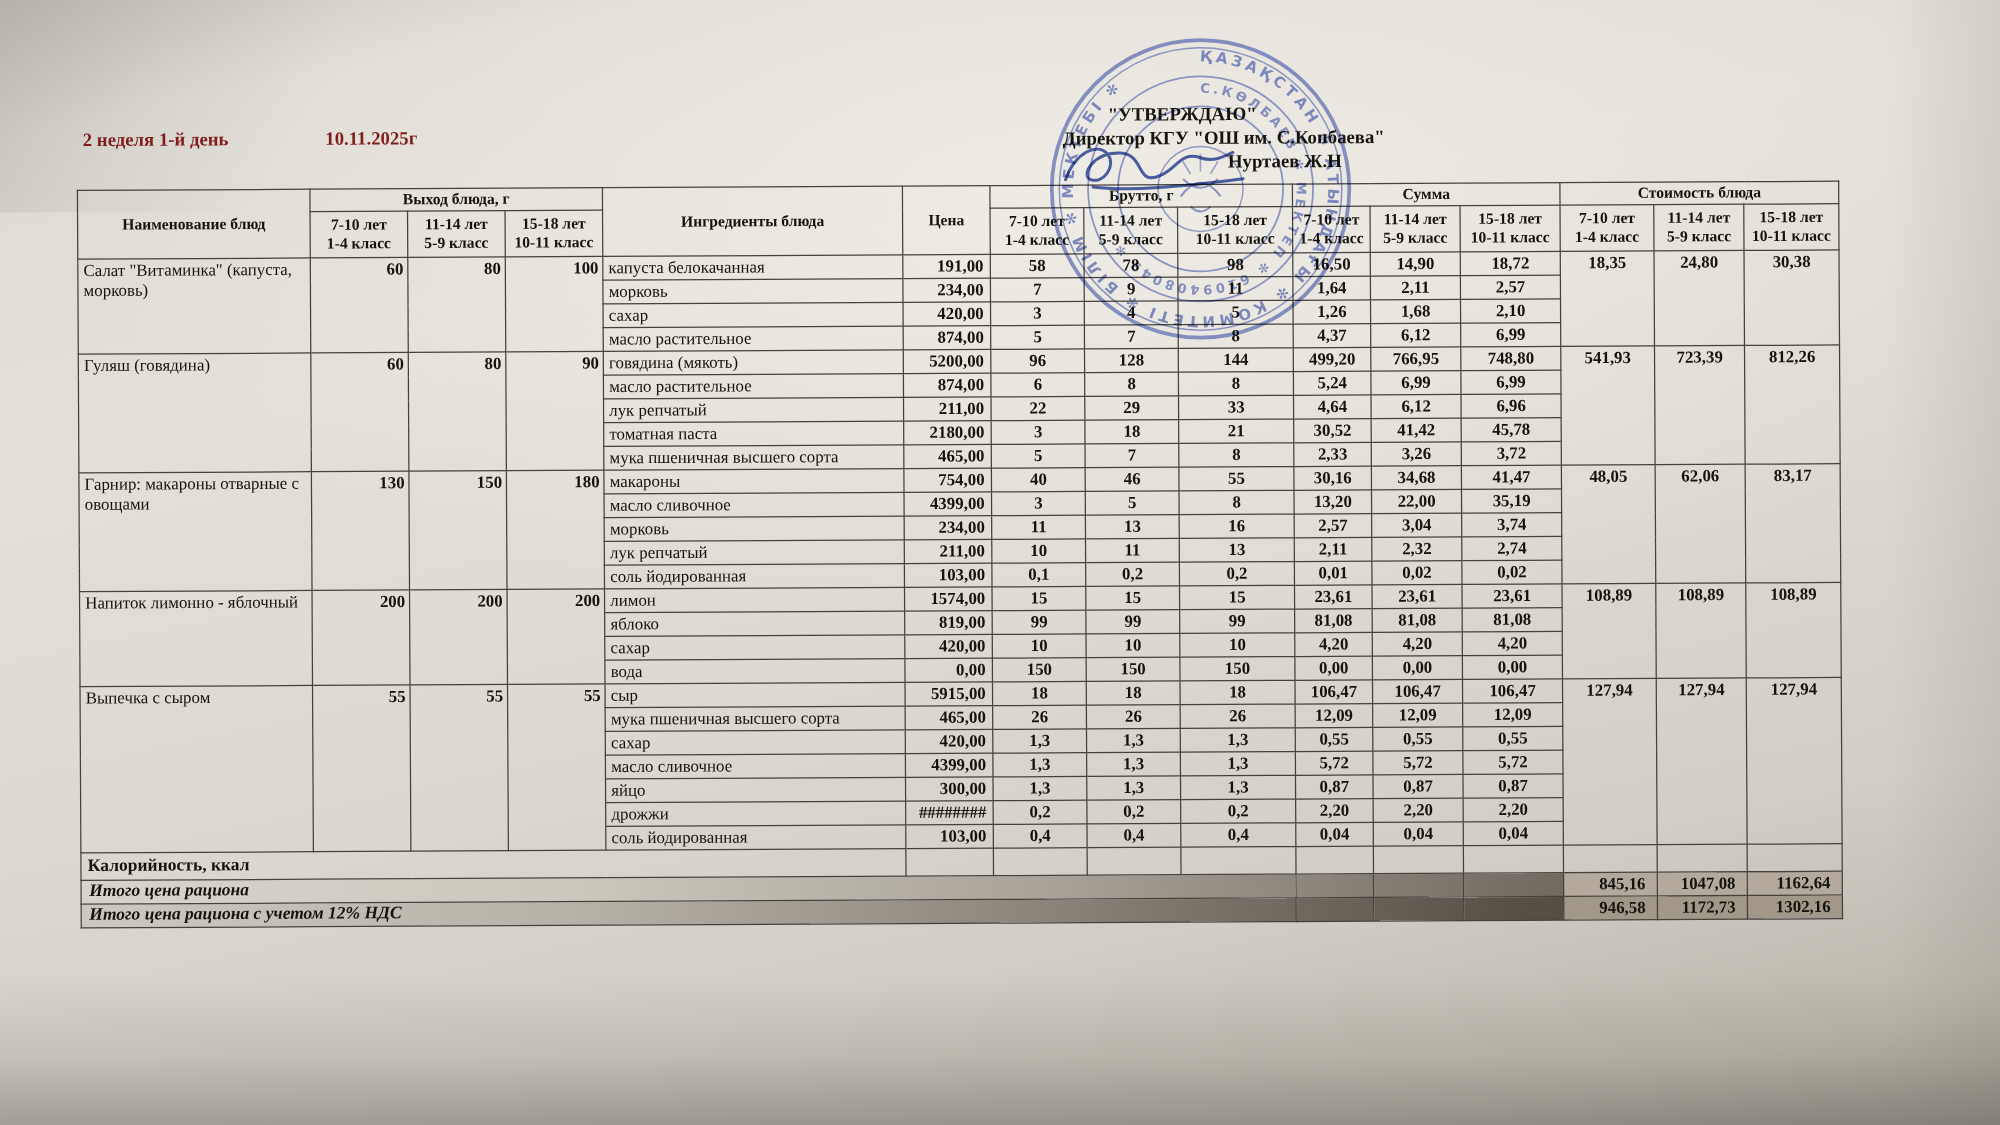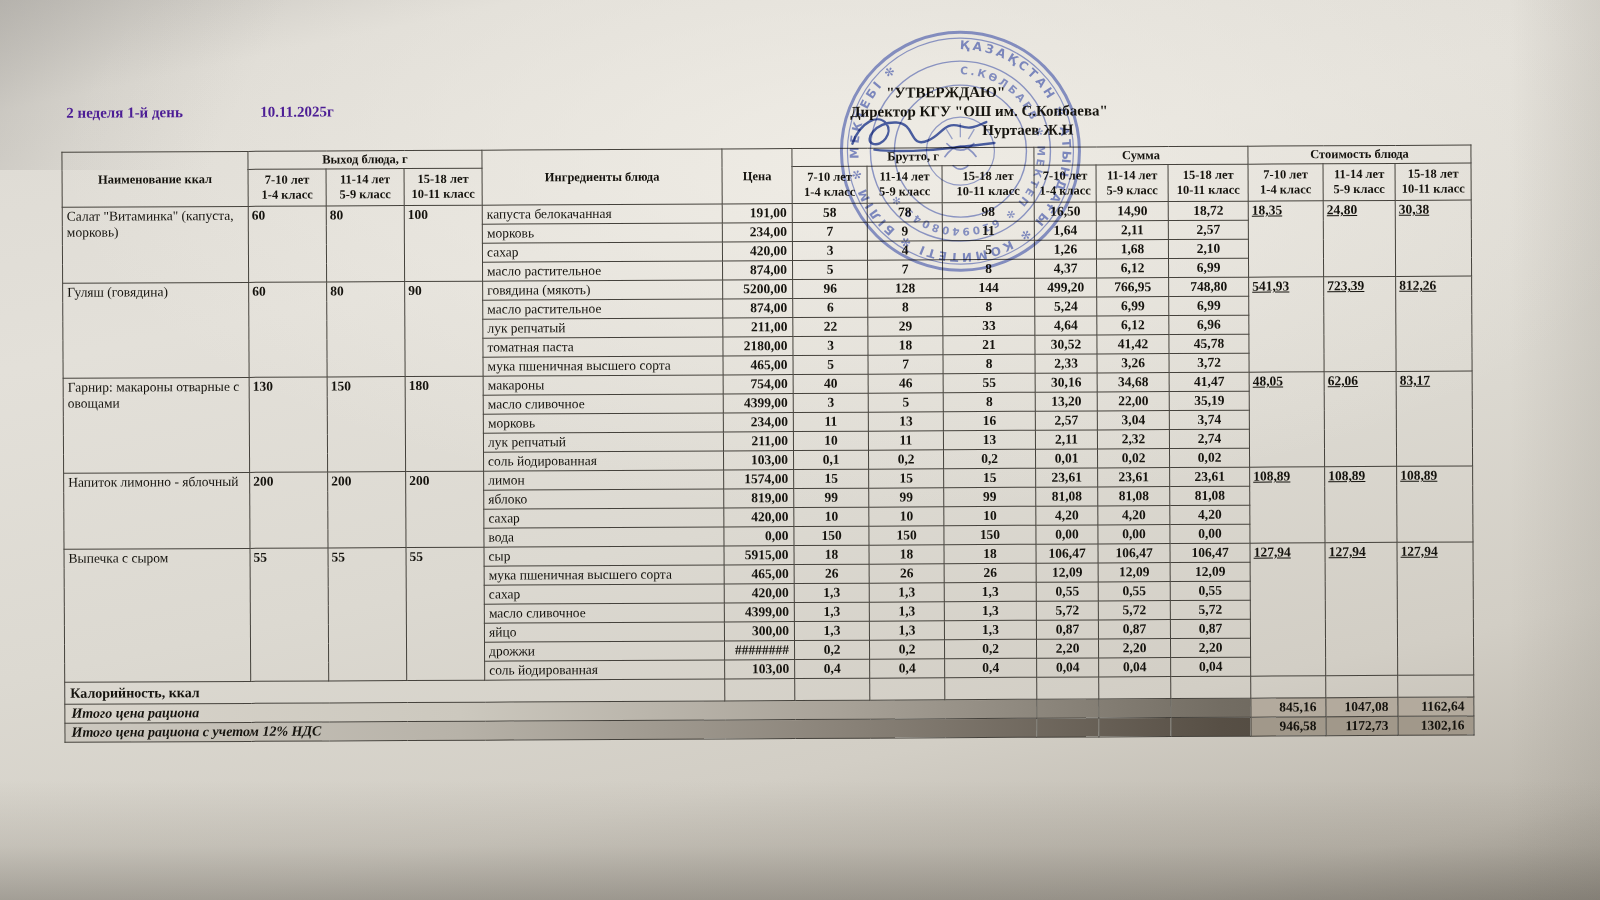--- a/index.html
+++ b/index.html
@@ -25,21 +25,21 @@
     background:linear-gradient(180deg, rgba(120,114,104,0) 0%, rgba(120,114,104,.18) 55%, rgba(95,90,82,.42) 100%);
     pointer-events:none;
   }
   .shade-right{
     position:absolute;right:0;top:0;width:90px;height:100%;
     background:linear-gradient(270deg, rgba(140,135,126,.20) 0%, rgba(140,135,126,0) 100%);
     pointer-events:none;
   }
   .doc{position:absolute;inset:0;transform:rotate(-0.3deg);}
 
-  .date-line{position:absolute;left:68px;top:101px;font-size:15px;color:#4c1d95;}
+  .date-line{position:absolute;left:68px;top:101px;font-size:15px;color:#7f1d1d;}
   .date-line .wk{font-weight:bold;}
   .date-line .dt{font-weight:bold;position:absolute;left:194px;top:0;width:160px;}
   .approval{position:absolute;left:852px;top:84px;font-size:15px;font-weight:bold;color:#17150f;line-height:19px;width:360px;}
   .approval .l1{padding-left:36px;}
   .approval .l3{padding-left:132px;}
 
   table.menu{
     position:absolute;left:63px;top:148px;width:1408px;
     border-collapse:collapse;table-layout:fixed;
     font-size:13.5px;color:#15130e;
@@ -47,26 +47,26 @@
   .menu th,.menu td{
     border:1px solid #45423c;
     padding:0 3px;vertical-align:middle;
     overflow:hidden;white-space:normal;
   }
   .menu thead th{font-weight:bold;font-size:12.5px;text-align:center;line-height:1.2;padding:1px 2px;}
   .menu tr.h1 th{height:15px;}
   .menu tr.h2 th{height:34px;}
   .menu tbody tr{height:19px;}
   .menu td.dish-name{vertical-align:top;text-align:left;padding:1px 4px;line-height:1.22;}
-  .menu td.out{vertical-align:top;text-align:left;font-weight:bold;padding-top:1px;}
+  .menu td.out{vertical-align:top;text-align:right;font-weight:bold;padding-top:1px;}
   .menu td.ing{text-align:left;padding-left:4px;}
   .menu td.price{text-align:right;padding-right:5px;font-weight:bold;}
   .menu td.num{font-weight:bold;}
   .menu td.c{text-align:center;}
-  .menu td.cost{vertical-align:top;font-weight:bold;padding-top:1px;text-decoration:underline;}
+  .menu td.cost{vertical-align:top;text-align:center;font-weight:bold;padding-top:1px;}
   .menu tr.cal-row{height:22px;}
   .menu td.cal-label{font-weight:bold;text-align:left;padding-left:5px;font-size:14px;}
   .menu tr.total-row{height:19px;}
   .menu tr.total-row td.t-label{
     font-weight:bold;font-style:italic;text-align:left;padding-left:6px;font-size:14px;
   }
   .menu tr.total-1{background:linear-gradient(90deg,#d8d4cb 0%,#ccc8be 28%,#a8a298 55%,#736d63 82%,#5e584f 100%);}
   .menu tr.total-2{background:linear-gradient(90deg,#cdc9c0 0%,#b7b2a8 28%,#8a held 0%), #8a8379 55%,#574f45 82%,#453f37 100%);}
   .menu tr.total-2{background:linear-gradient(90deg,#cdc9c0 0%,#b7b2a8 28%,#8a8379 55%,#574f45 82%,#453f37 100%);}
   .menu tr.total-1 td.t-val{background:#b3aa9d;text-align:right;padding-right:9px;font-weight:bold;}
@@ -109,21 +109,21 @@
         <col style="width:92px">
       <col style="width:62px">
         <col style="width:72px">
         <col style="width:80px">
       <col style="width:75px">
         <col style="width:72px">
         <col style="width:76px">
     </colgroup>
     <thead>
       <tr class="h1">
-        <th rowspan="2">Наименование ккал</th>
+        <th rowspan="2">Наименование блюд</th>
         <th colspan="3">Выход блюда, г</th>
         <th rowspan="2">Ингредиенты блюда</th>
         <th rowspan="2">Цена</th>
         <th colspan="3">Брутто, г</th>
         <th colspan="3">Сумма</th>
         <th colspan="3">Стоимость блюда</th>
       </tr>
       <tr class="h2" id="age-row">
           <th>
             <div>7-10 лет</div>

